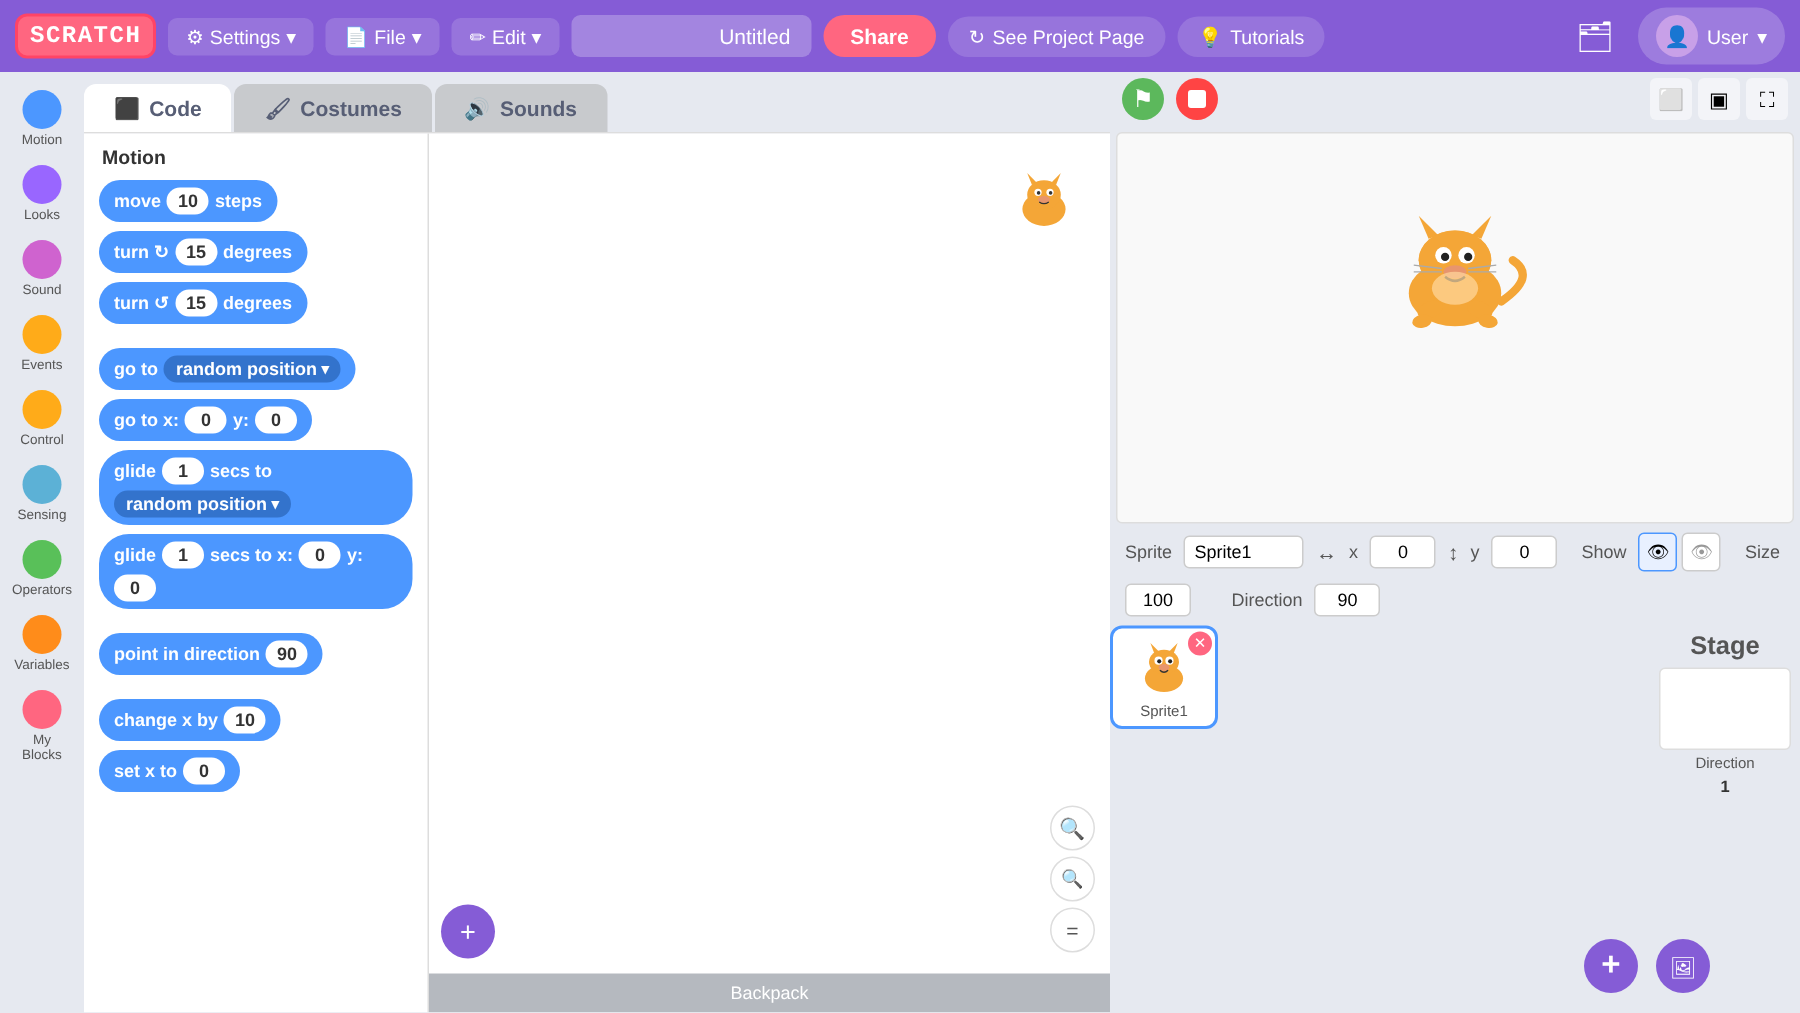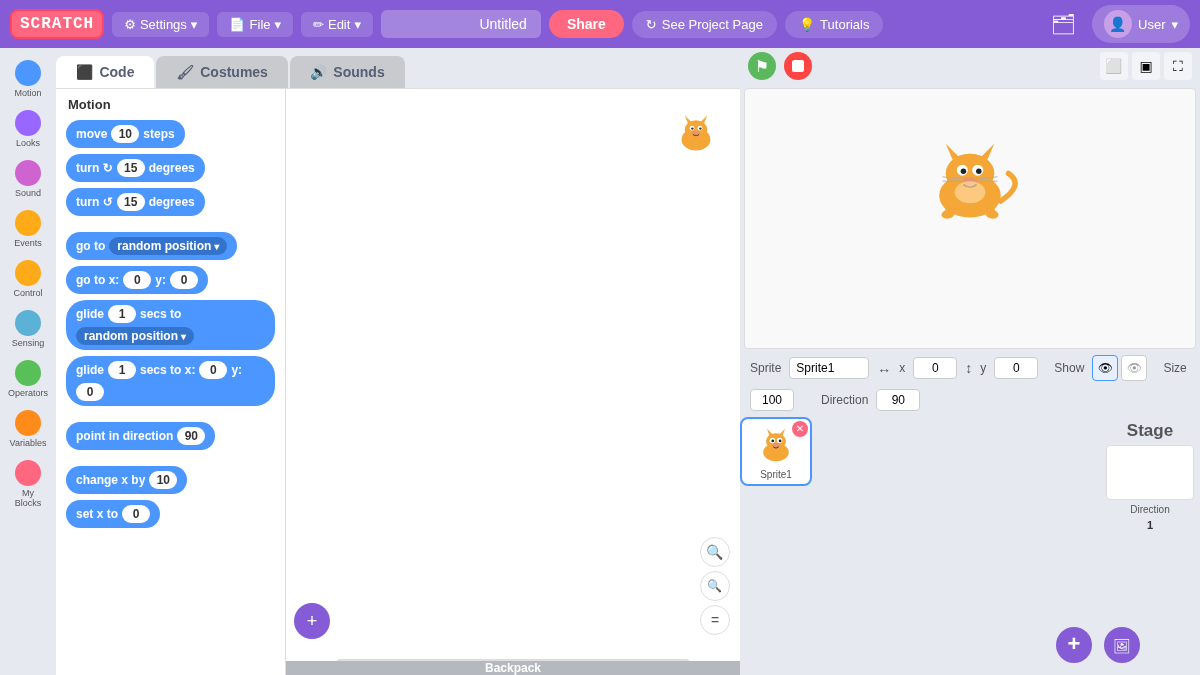--- a/index.html
+++ b/index.html
@@ -285,27 +285,27 @@
       right: 50px;
       height: 8px;
       background: #ddd;
       border-radius: 4px;
     }
     .backpack-bar {
       position: absolute;
       bottom: 0;
       left: 0;
       right: 0;
-      height: 14px;
+      height: 26px;
       background: #b5b9bf;
       display: flex;
       align-items: center;
       justify-content: center;
       font-size: 12px;
-      font-weight: 700;
+      font-weight: 400;
       color: white;
       cursor: pointer;
     }
 
     
     .right-panel {
       width: 460px;
       display: flex;
       flex-direction: column;
       flex-shrink: 0;

